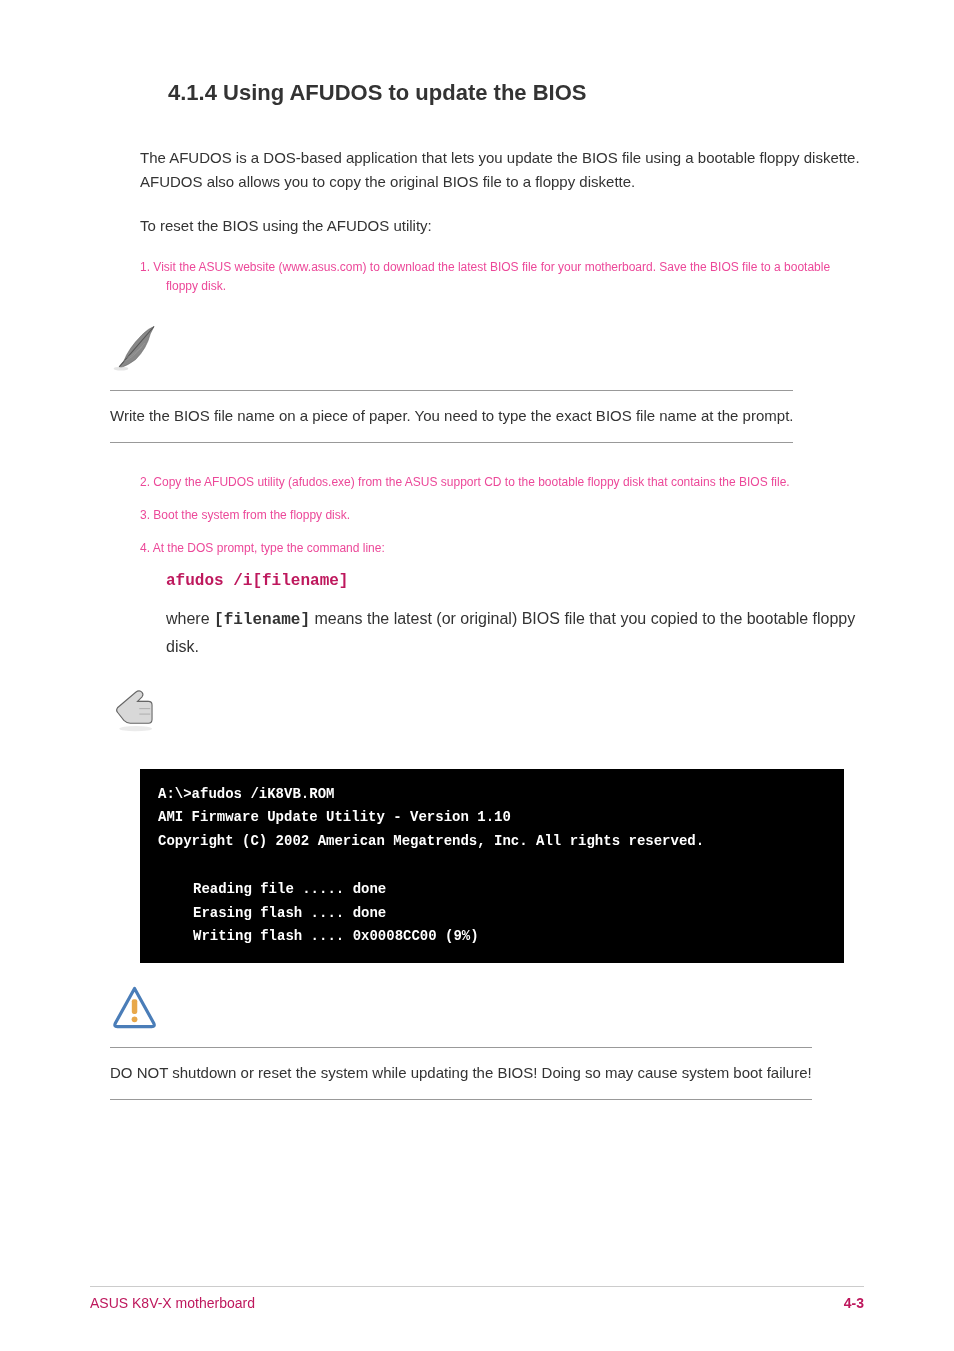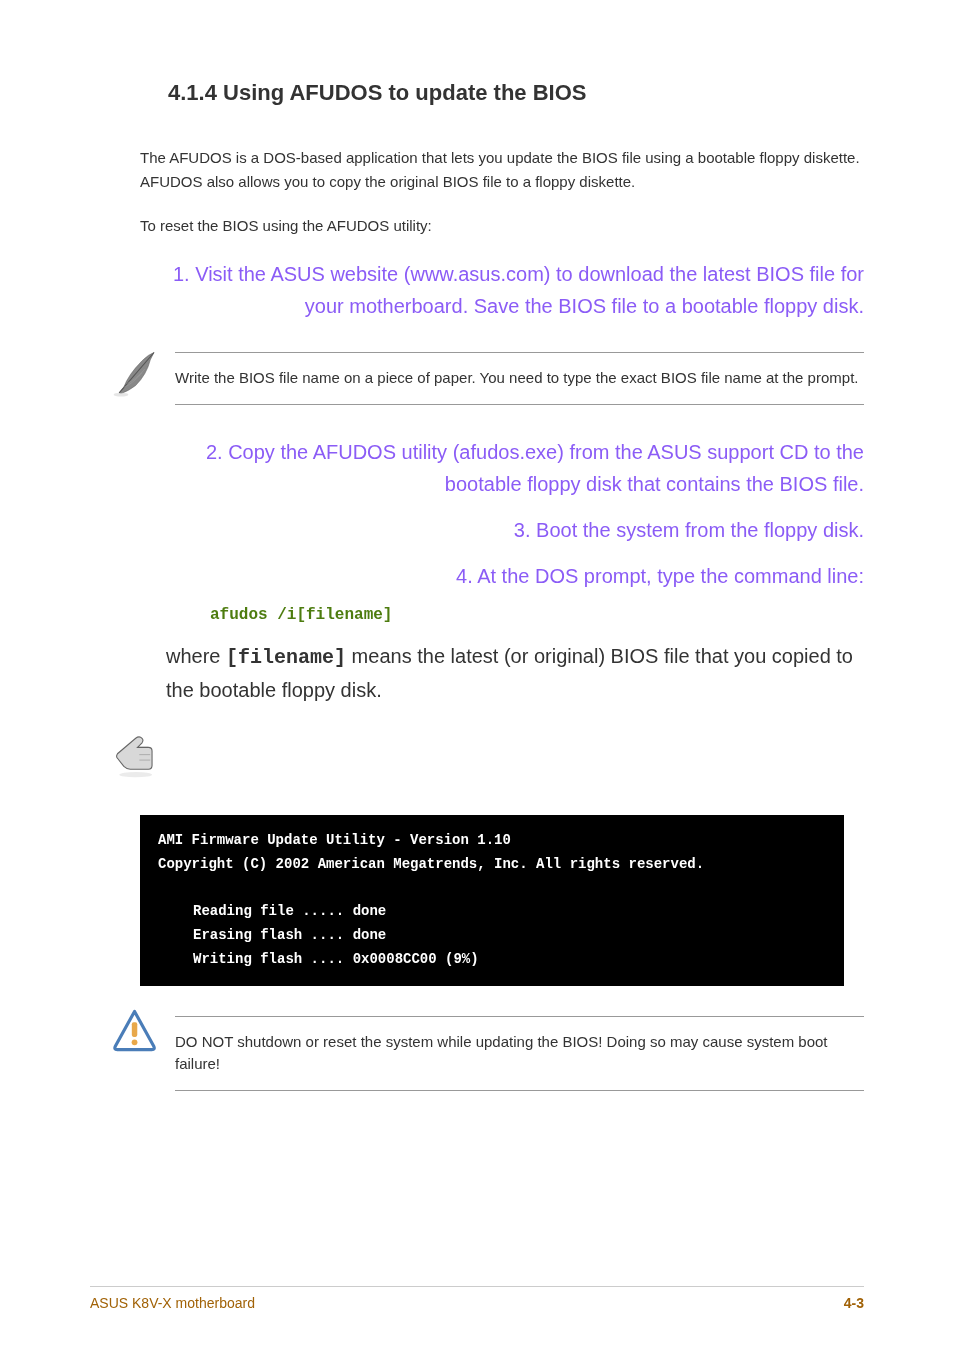--- a/index.html
+++ b/index.html
@@ -24,61 +24,61 @@
       margin-left: 78px;
     }
     .body-text {
       font-size: 15px;
       color: #333;
       line-height: 1.6;
       margin-left: 50px;
       margin-bottom: 20px;
     }
     .step-text {
-      font-size: 20px;
-      color: #8b5cf6;
+      font-size: 12px;
+      color: #ec4899;
       line-height: 1.6;
       margin-left: 50px;
       margin-bottom: 14px;
-      text-align: right;
     }
     .step-indent {
       margin-left: 76px;
       text-indent: -26px;
     }
     .note-block {
       display: flex;
       align-items: flex-start;
       margin: 20px 0 30px 20px;
+      flex-direction: column;
     }
     .note-icon {
       width: 65px;
       flex-shrink: 0;
       padding-top: 5px;
     }
     .note-content {
       flex: 1;
       border-top: 1px solid #999;
       border-bottom: 1px solid #999;
       padding: 14px 0;
       font-size: 15px;
       color: #333;
       line-height: 1.5;
       margin-top: 10px;
     }
     .command-line {
       font-family: 'Courier New', monospace;
       font-size: 16px;
       font-weight: bold;
-      color: #4d7c0f;
-      margin-left: 120px;
+      color: #be185d;
+      margin-left: 76px;
       margin-bottom: 16px;
     }
     .filename-desc {
-      font-size: 20px;
+      font-size: 16px;
       color: #333;
       line-height: 1.6;
       margin-left: 76px;
       margin-bottom: 20px;
     }
     .filename-label {
       font-family: 'Courier New', monospace;
       font-weight: bold;
     }
     .terminal {
@@ -95,21 +95,21 @@
       padding-left: 35px;
     }
     .footer {
       position: absolute;
       bottom: 40px;
       left: 90px;
       right: 90px;
       display: flex;
       justify-content: space-between;
       font-size: 14px;
-      color: #a16207;
+      color: #be185d;
       border-top: 1px solid #ccc;
       padding-top: 8px;
     }
     .footer-right {
       font-weight: bold;
     }
     .feather-svg {
       width: 55px;
       height: 55px;
     }
@@ -165,20 +165,21 @@
       <path d="M 8 30 Q 6 28 8 25 L 28 8 Q 32 5 35 8 Q 37 10 35 13 L 30 18 L 42 18 Q 46 18 46 22 L 46 38 Q 46 42 42 42 L 22 42 Q 18 42 15 39 L 8 30 Z" fill="#d8d8d8" stroke="#666" stroke-width="1.2"></path>
       <path d="M 30 18 L 42 18" stroke="#666" stroke-width="0.8" fill="none"></path>
       <path d="M 32 26 L 44 26" stroke="#888" stroke-width="0.6" fill="none"></path>
       <path d="M 32 32 L 44 32" stroke="#888" stroke-width="0.6" fill="none"></path>
       <ellipse cx="28" cy="48" rx="18" ry="3" fill="#ccc" opacity="0.4"></ellipse>
     </svg>
   </div>
 </div>
 
 <div class="terminal">
+  <div>A:\&gt;afudos /iK8VB.ROM</div>
   <div>AMI Firmware Update Utility - Version 1.10</div>
   <div>Copyright (C) 2002 American Megatrends, Inc. All rights reserved.</div>
   <div>&nbsp;</div>
   <div class="terminal-indent">Reading file ..... done</div>
   <div class="terminal-indent">Erasing flash .... done</div>
   <div class="terminal-indent">Writing flash .... 0x0008CC00 (9%)</div>
 </div>
 
 <div class="note-block">
   <div class="note-icon caution-icon">

